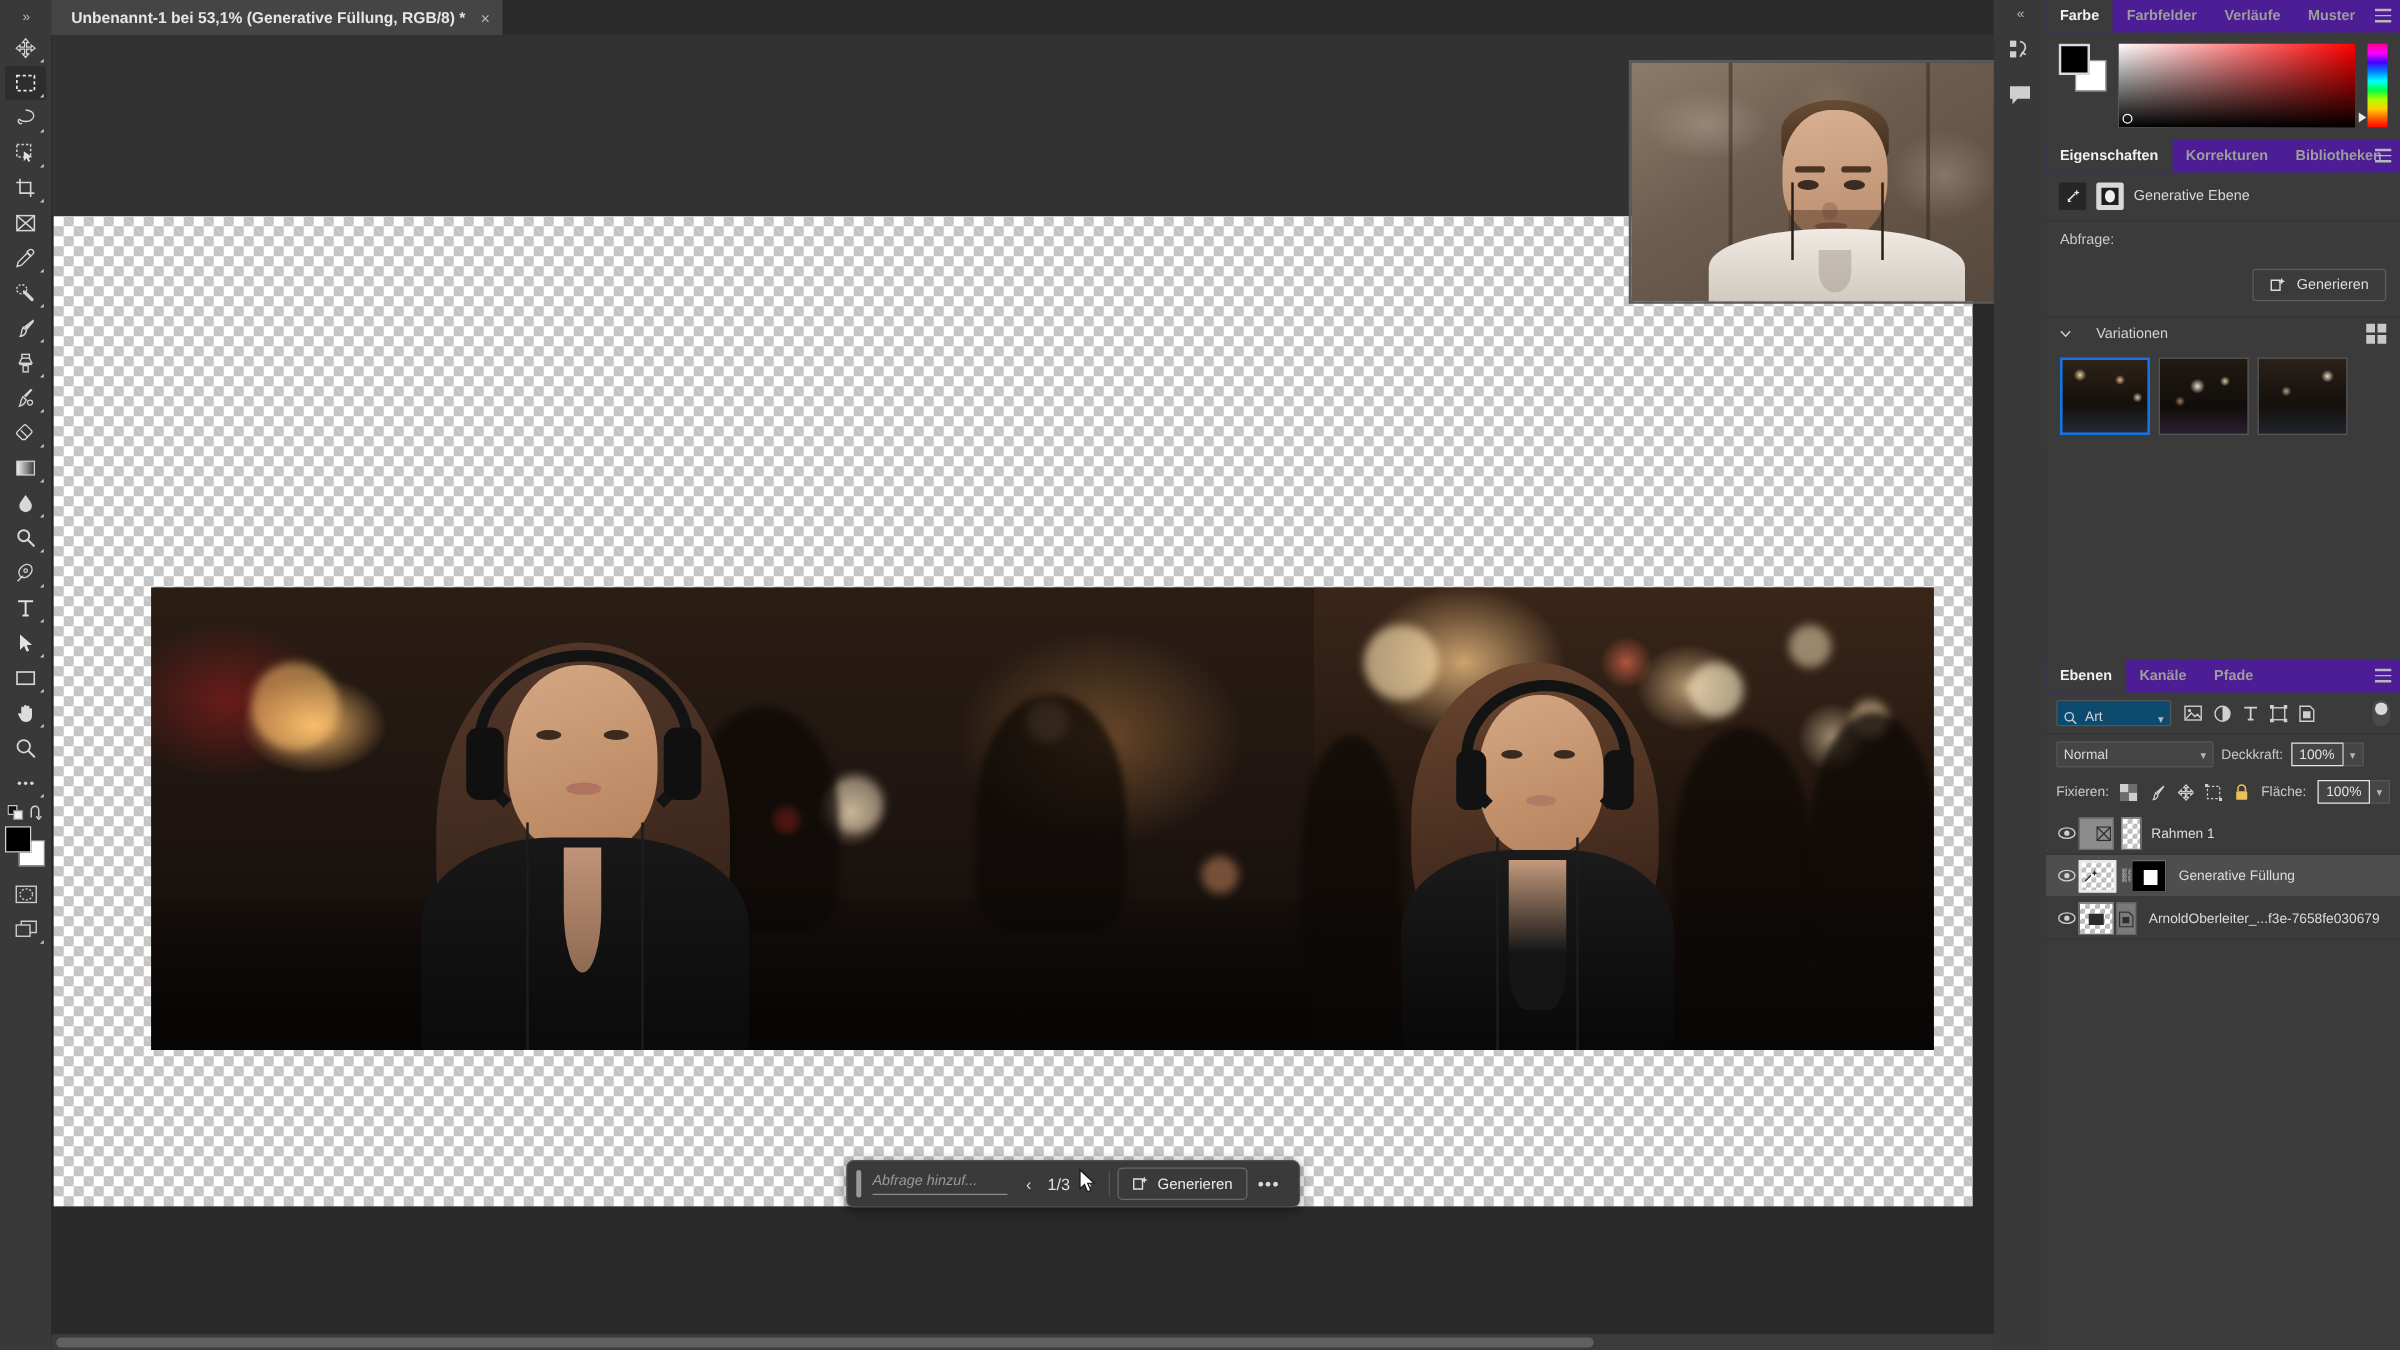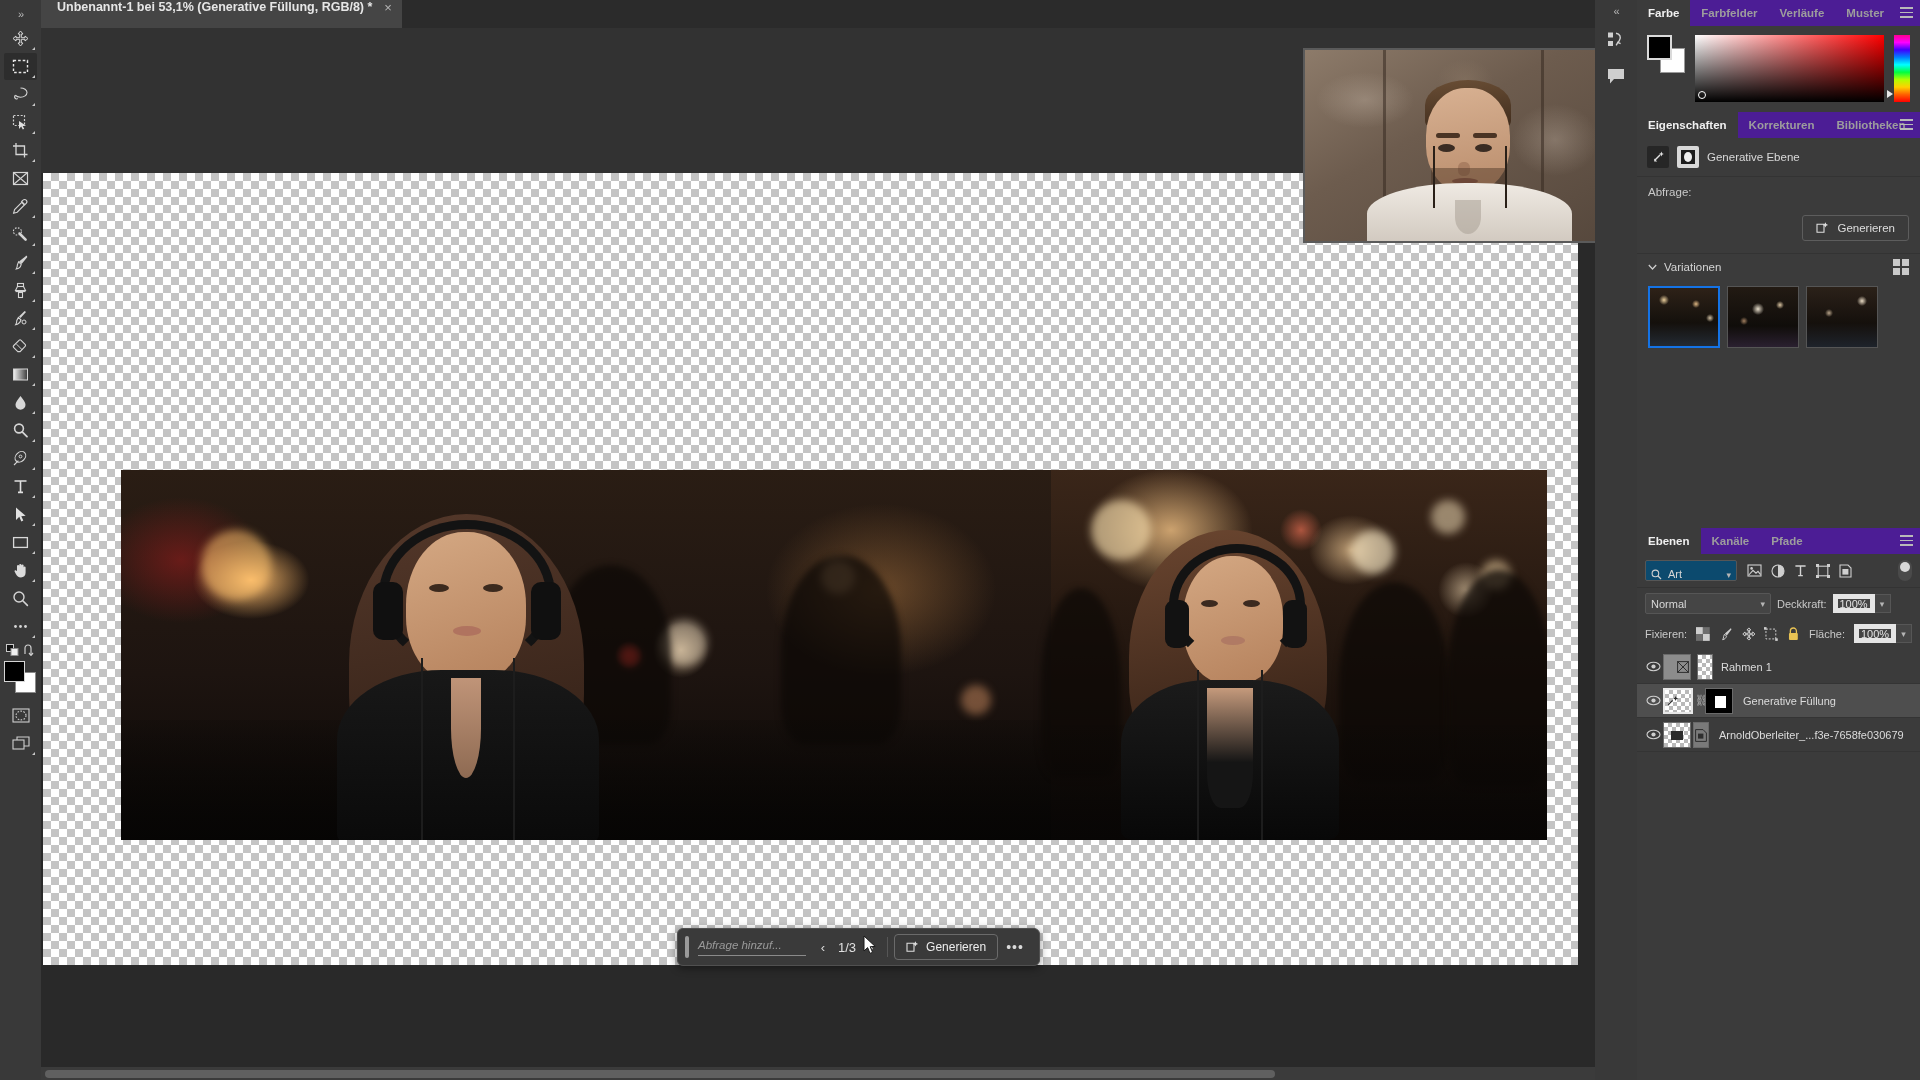--- a/index.html
+++ b/index.html
@@ -50,21 +50,21 @@
   .mini-swap { width: 33px; height: 18px; display:flex; align-items:center; justify-content:space-between; padding:0 2px;}
 
   
   #tabbar {
     position: absolute; left: 41px; top: 0; right: 283px; height: 28px;
     background: #2b2b2b;
   }
   .doc-tab {
     position: absolute; left: 0; top: 0; height: 28px;
     background: #454545;
-    display: flex; align-items: flex-start;
+    display: flex; align-items: center;
     padding: 0 10px 0 16px;
     color: #e6e6e6; font-size: 12.5px; font-weight: bold;
   }
   .doc-tab .close {
     margin-left: 12px; color: #b5b5b5; font-size: 13px; font-weight: normal;
   }
 
   
   #canvas-area {
     position: absolute; left: 41px; top: 28px; right: 283px; bottom: 0;
@@ -261,21 +261,21 @@
   .prop-gen-row { display:flex; justify-content:flex-end; padding: 13px 11px 12px; }
   .prop-gen-btn {
     display:flex; align-items:center; gap:7px;
     height: 26px; padding: 0 13px; border: 1px solid #5d5d5d; border-radius: 3px;
     font-size: 11.5px; color: #dedede;
   }
   .section-head {
     display:flex; align-items:center; justify-content:space-between;
     padding: 5px 11px; border-top: 1px solid #333;
   }
-  .section-head .left { display:flex; align-items:center; gap:7px; font-size:11.5px; color:#d4d4d4; }
+  .section-head .left { display:flex; align-items:center; gap:20px; font-size:11.5px; color:#d4d4d4; }
   .grid-icon { display:grid; grid-template-columns:7px 7px; grid-template-rows:7px 7px; gap:2px; }
   .grid-icon i { background:#c9c9c9; display:block; }
   .variations { display:flex; gap:7px; padding: 6px 11px 12px; }
   .var-thumb {
     width: 72px; height: 62px; border: 1px solid #555; position: relative; overflow:hidden;
   }
   .var-thumb.selected { border: 2px solid #1473e6; }
   .v1 { background:
       radial-gradient(circle 5px at 14px 12px, rgba(255,225,170,.9), transparent),
       radial-gradient(circle 4px at 46px 16px, rgba(255,210,150,.85), transparent),
@@ -311,21 +311,21 @@
 
   .blend-row { display:flex; align-items:center; gap:6px; padding: 5px 8px; }
   .blend-select {
     display:flex; align-items:center; width: 126px; height: 21px;
     background:#454545; border:1px solid #565656; border-radius:2px; padding:0 5px;
     font-size:11px; color:#d8d8d8;
   }
   .blend-select .chev { margin-left:auto; color:#b5b5b5; font-size:9px; }
   .mini-label { font-size:11px; color:#c9c9c9; }
   .num-field {
-    width: 42px; height: 19px; background:#454545; border:5px solid #e5e5e5;
+    width: 42px; height: 19px; background:#454545; border:1px solid #e5e5e5;
     font-size:11px; color:#e2e2e2; display:flex; align-items:center; justify-content:center;
   }
   .num-chev { width:16px; height:19px; background:#454545; border:1px solid #565656; border-left:none;
     display:flex; align-items:center; justify-content:center; color:#b5b5b5; font-size:9px; }
   .lock-row { display:flex; align-items:center; gap:9px; padding: 5px 8px 7px; }
 
   .layer-row {
     display:flex; align-items:center; height: 34px; padding: 0 6px;
     border-bottom: 1px solid #343434;
   }

